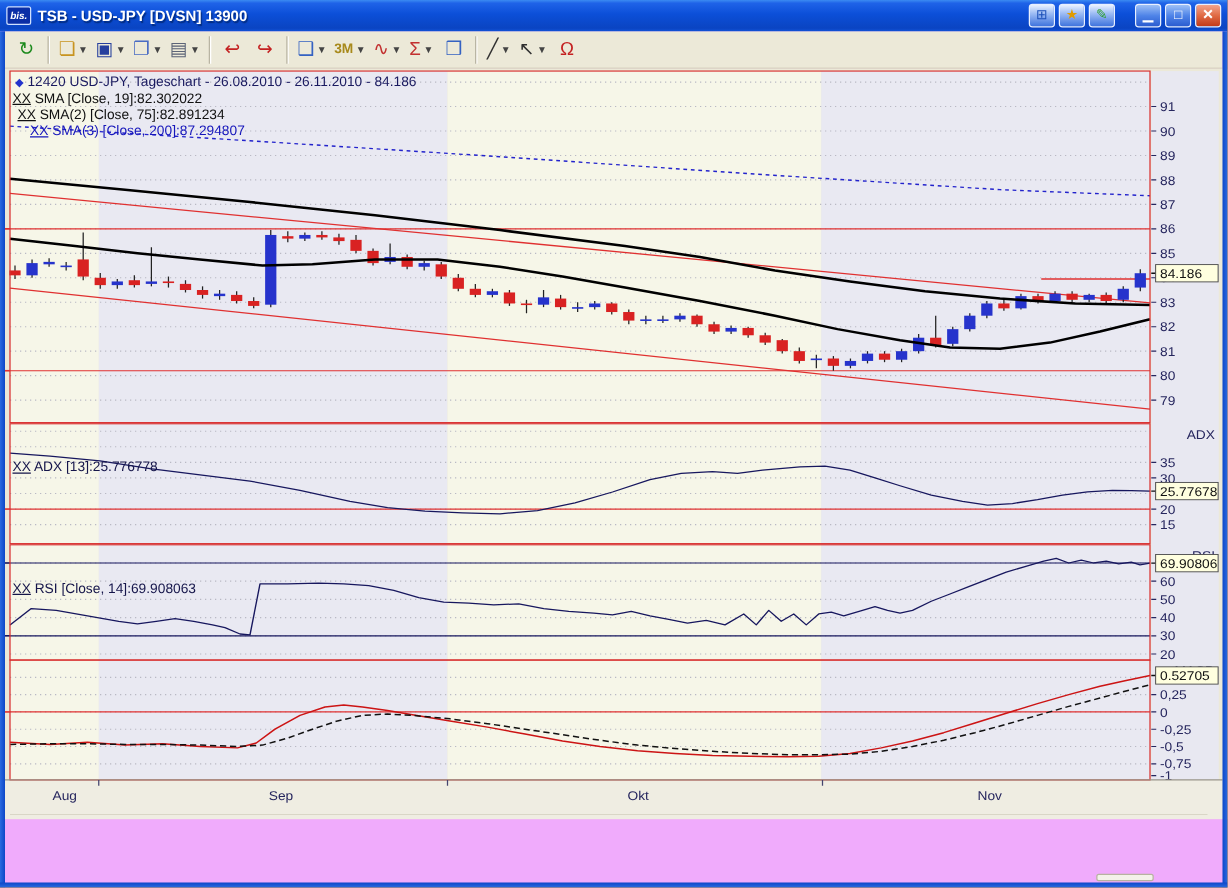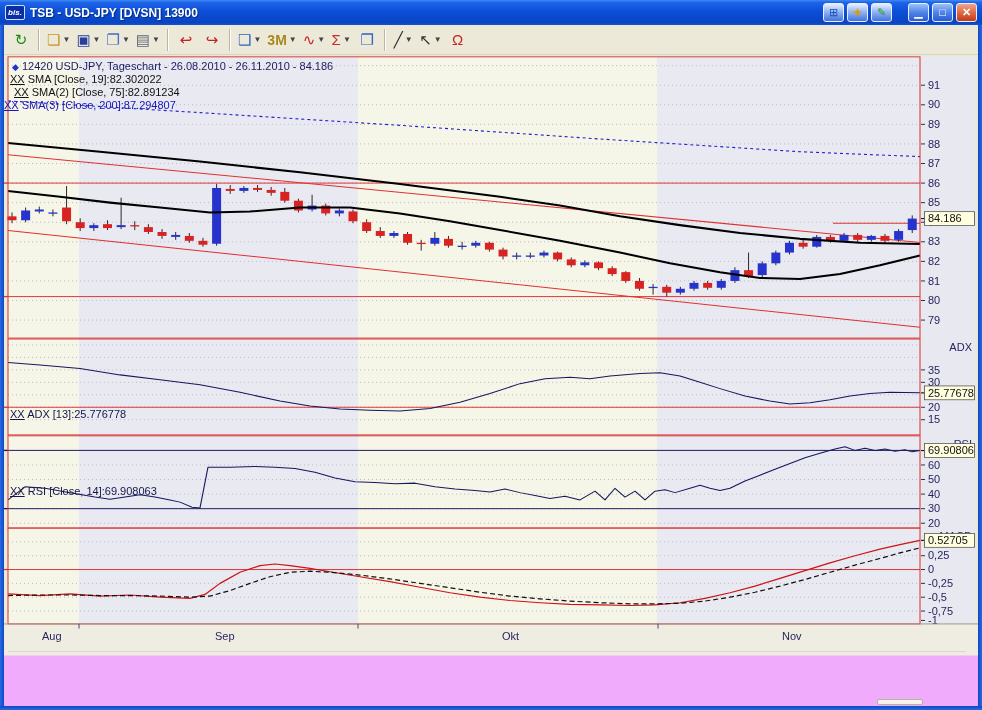--- a/index.html
+++ b/index.html
@@ -88,21 +88,21 @@
       </div>
       <div class="tool">
         <span class="glyph" style="color: rgb(196, 34, 34);">↪</span>
       </div>
       <div class="sep"></div>
       <div class="tool">
         <span class="glyph" style="color: rgb(53, 98, 194);">❑</span>
         <span class="dd">▼</span>
       </div>
       <div class="tool">
-        <span class="glyph" style="color: rgb(168, 138, 28); font-size: 14px; font-weight: bold;">3M</span>
+        <span class="glyph" style="color: rgb(168, 138, 28); font-size: 11px; font-weight: bold;">3M</span>
         <span class="dd">▼</span>
       </div>
       <div class="tool">
         <span class="glyph" style="color: rgb(194, 48, 48);">∿</span>
         <span class="dd">▼</span>
       </div>
       <div class="tool">
         <span class="glyph" style="color: rgb(194, 48, 48);">Σ</span>
         <span class="dd">▼</span>
       </div>
@@ -428,27 +428,27 @@
 
   <div class="hdr" style="left:12px;top:58px;color:#1a1a60;">
     <span class="bullet">◆</span><span>12420 USD-JPY, Tageschart - 26.08.2010 - 26.11.2010 - 84.186</span>
   </div>
   <div class="hdr" style="left:10px;top:71px;color:#111;">
     <span class="xx">XX</span><span> SMA [Close, 19]:82.302022</span>
   </div>
   <div class="hdr" style="left:14px;top:84px;color:#111;">
     <span class="xx">XX</span><span> SMA(2) [Close, 75]:82.891234</span>
   </div>
-  <div class="hdr" style="left:4px;top:97px;color:#1515bb;">
+  <div class="hdr" style="left:24px;top:97px;color:#1515bb;">
     <span class="xx">XX</span><span> SMA(3) [Close, 200]:87.294807</span>
   </div>
-  <div class="hdr" style="left:10px;top:366px;color:#15154a;margin-top:40px;">
+  <div class="hdr" style="left:10px;top:366px;color:#15154a;">
     <span class="xx">XX</span><span> ADX [13]:25.776778</span>
   </div>
-  <div class="hdr" style="left:10px;top:483px;color:#15154a;">
+  <div class="hdr" style="left:10px;top:463px;color:#15154a;">
     <span class="xx">XX</span><span> RSI [Close, 14]:69.908063</span>
   </div>
 
   <div class="hscroll-thumb"></div>
 
   <div class="wb wb-left"></div>
   <div class="wb wb-right"></div>
   <div class="wb wb-bottom"></div>
 </div>
 

